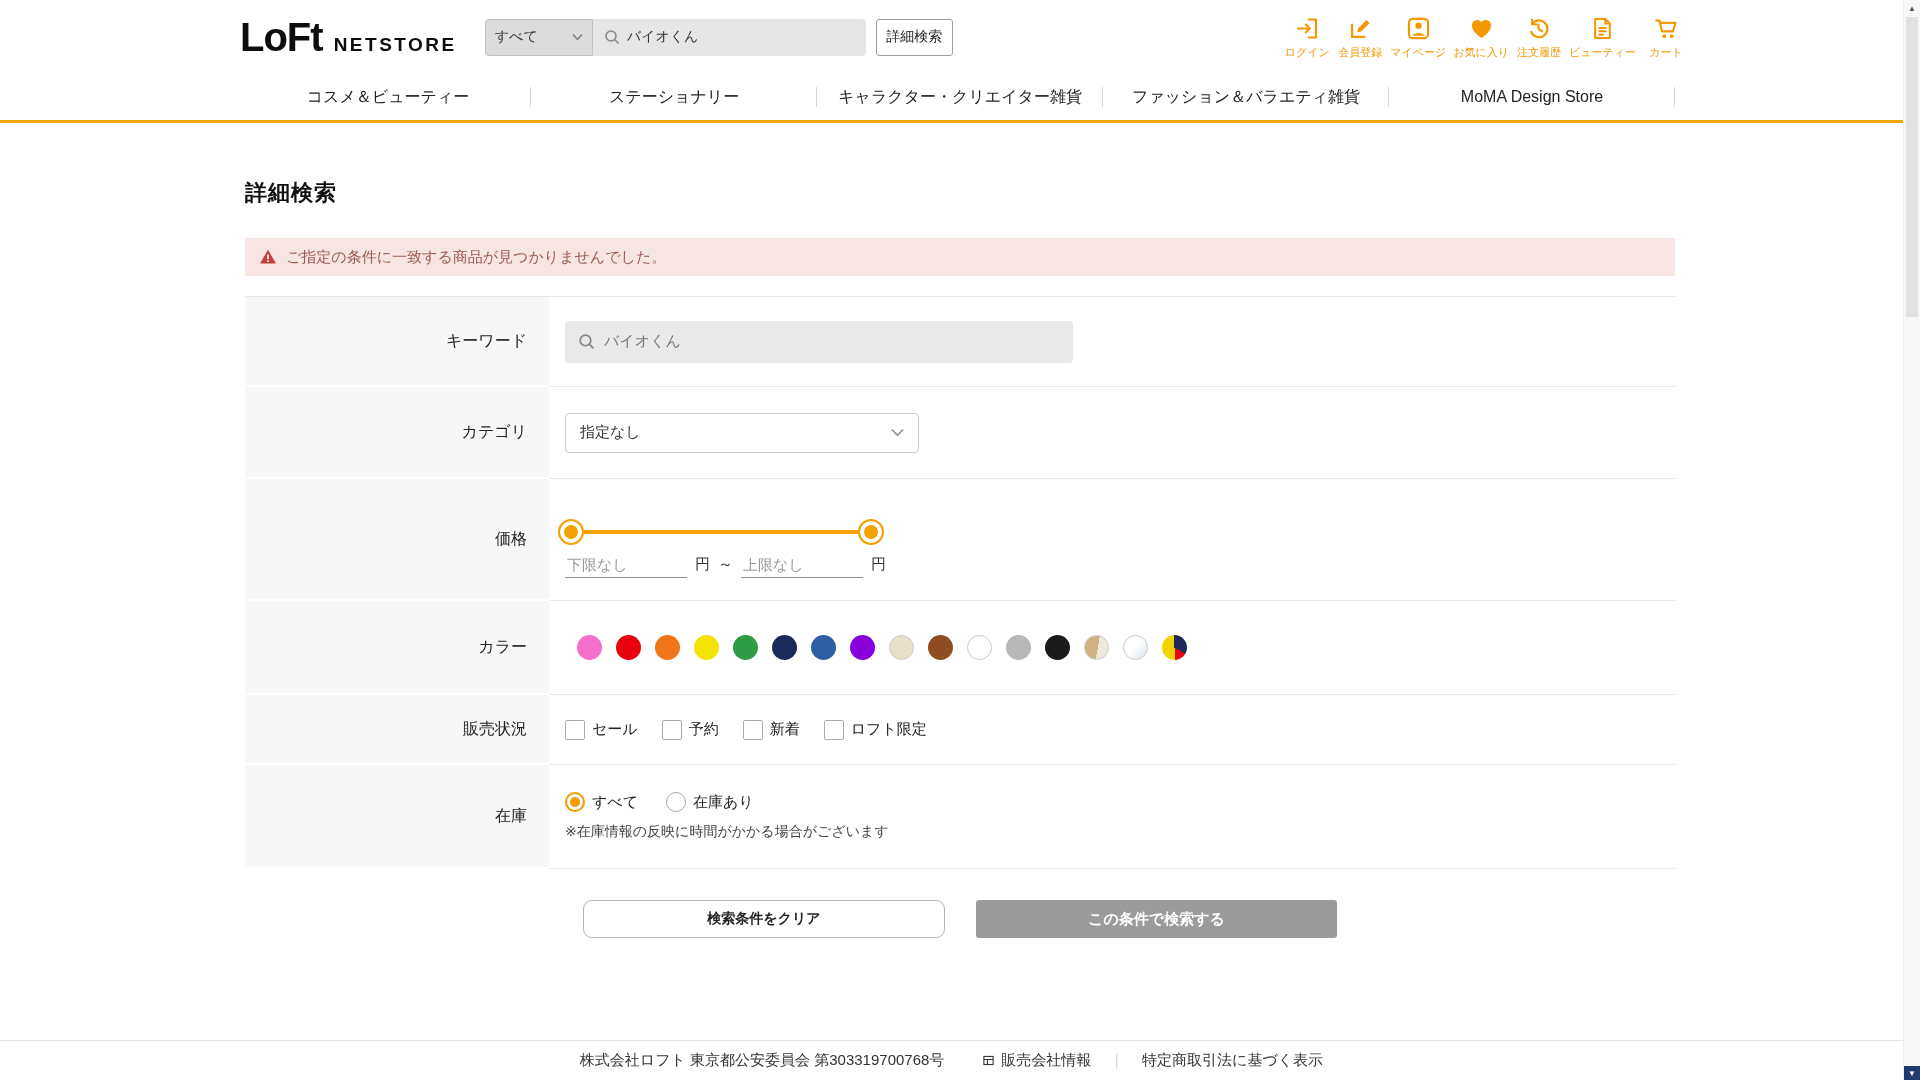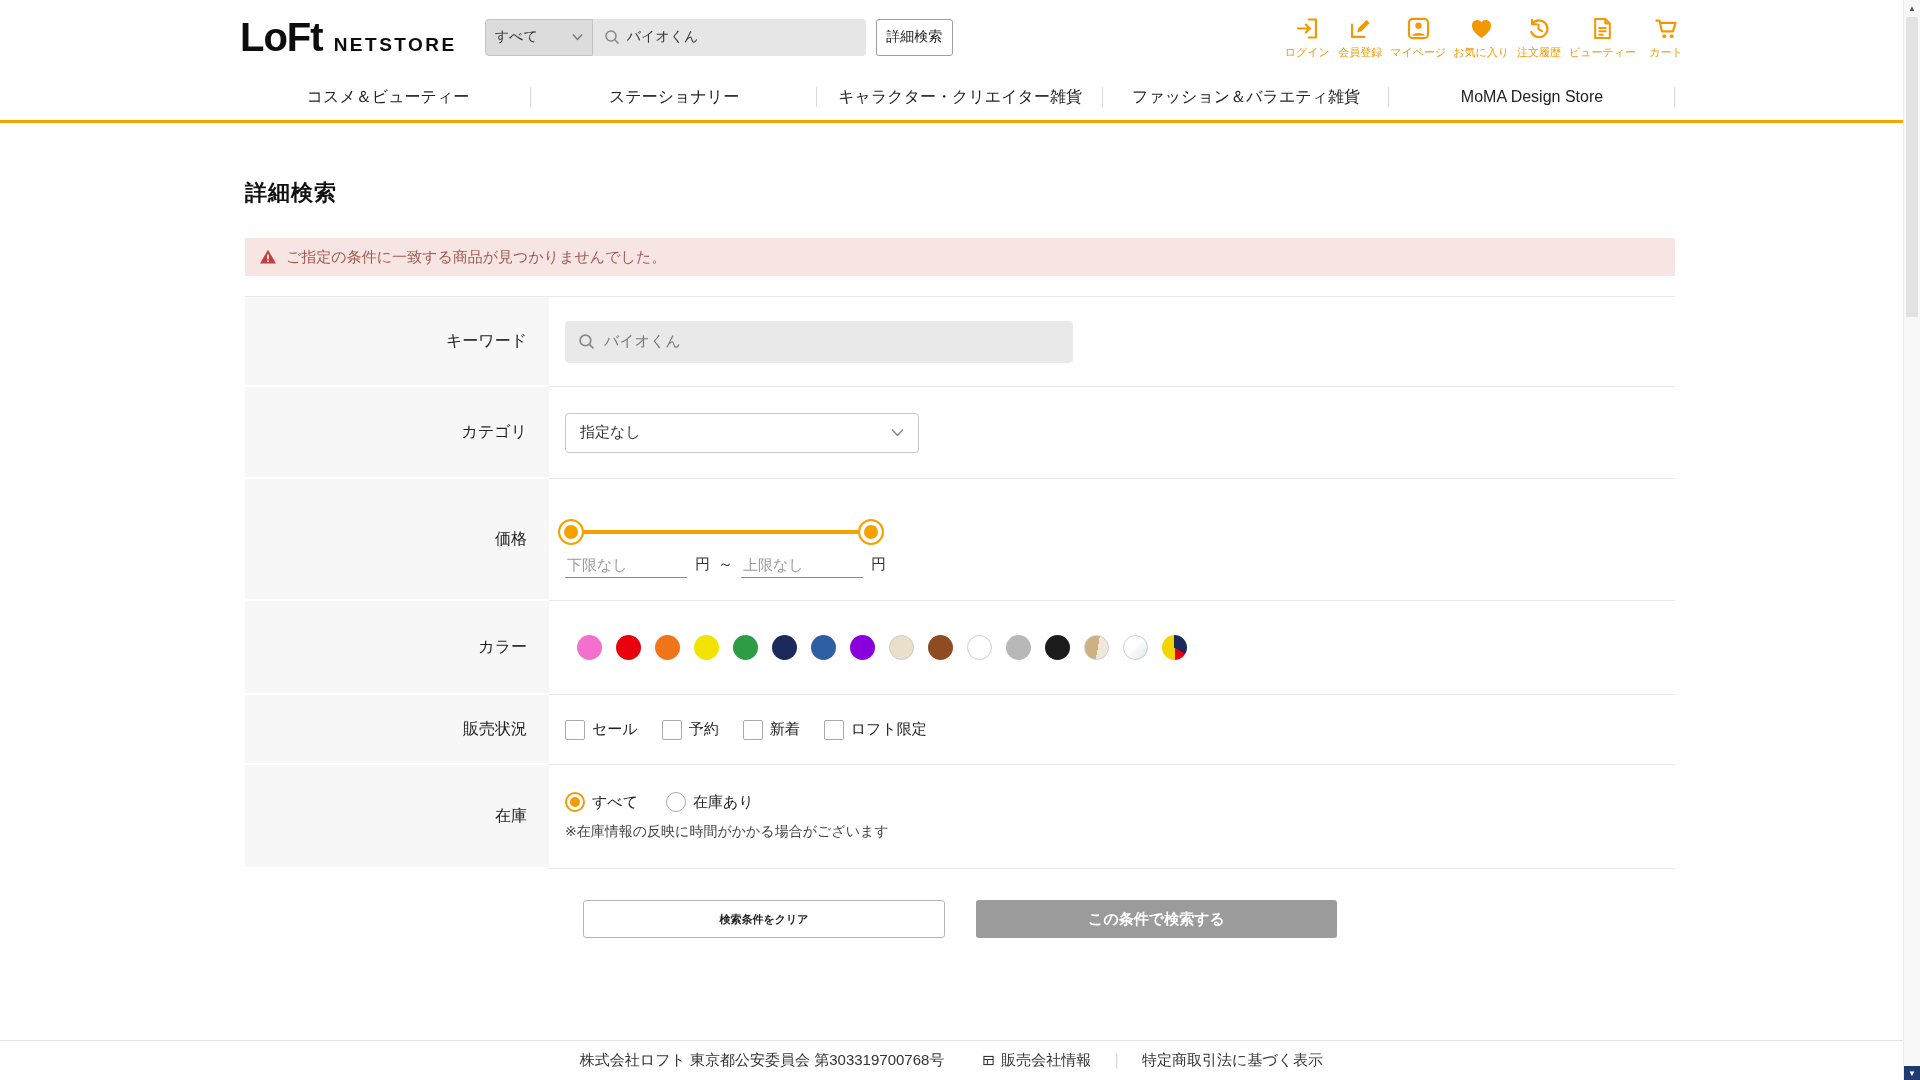--- a/index.html
+++ b/index.html
@@ -65,21 +65,21 @@
 
   .stock-wrap{display:flex;flex-direction:column;justify-content:center;gap:11px;}
   .radio-list{display:flex;align-items:center;}
   .radio{display:flex;align-items:center;gap:7px;margin-right:28px;cursor:pointer;font-size:15px;color:#222;}
   .rdot{width:20px;height:20px;border-radius:50%;border:1px solid #aaa;background:#fff;position:relative;}
   .rdot.on{border:2px solid #f59b00;}
   .rdot.on::after{content:"";position:absolute;inset:3px;background:#f59b00;border-radius:50%;}
   .stock-note{font-size:14px;color:#444;}
 
   .actions{display:flex;justify-content:center;gap:31px;margin-top:31px;}
-  .btn-clear{width:362px;height:38px;background:#fff;border:1px solid #b5b5b5;border-radius:3px;font-size:11px;font-weight:bold;color:#222;cursor:pointer;font-family:inherit;}
+  .btn-clear{width:362px;height:38px;background:#fff;border:1px solid #b5b5b5;border-radius:9px;font-size:14px;font-weight:bold;color:#222;cursor:pointer;font-family:inherit;}
   .btn-submit{width:361px;height:38px;background:#9b9b9b;border:none;border-radius:3px;font-size:15px;font-weight:bold;color:#fff;cursor:pointer;font-family:inherit;}
 
   
   .footer{position:absolute;left:0;right:17px;bottom:0;height:40px;border-top:1px solid #e3e3e3;background:#fff;display:flex;align-items:center;justify-content:center;gap:38px;font-size:15px;color:#333;}
   .footer-links{display:flex;align-items:center;gap:18px;}
   .flink{display:flex;align-items:center;gap:6px;color:#333;cursor:pointer;text-decoration:none;}
   .fl-sep{color:#ccc;}
 
   
   .scrollbar{position:absolute;top:0;right:0;width:17px;height:1080px;background:#f8f8f8;border-left:1px solid #ececec;}

